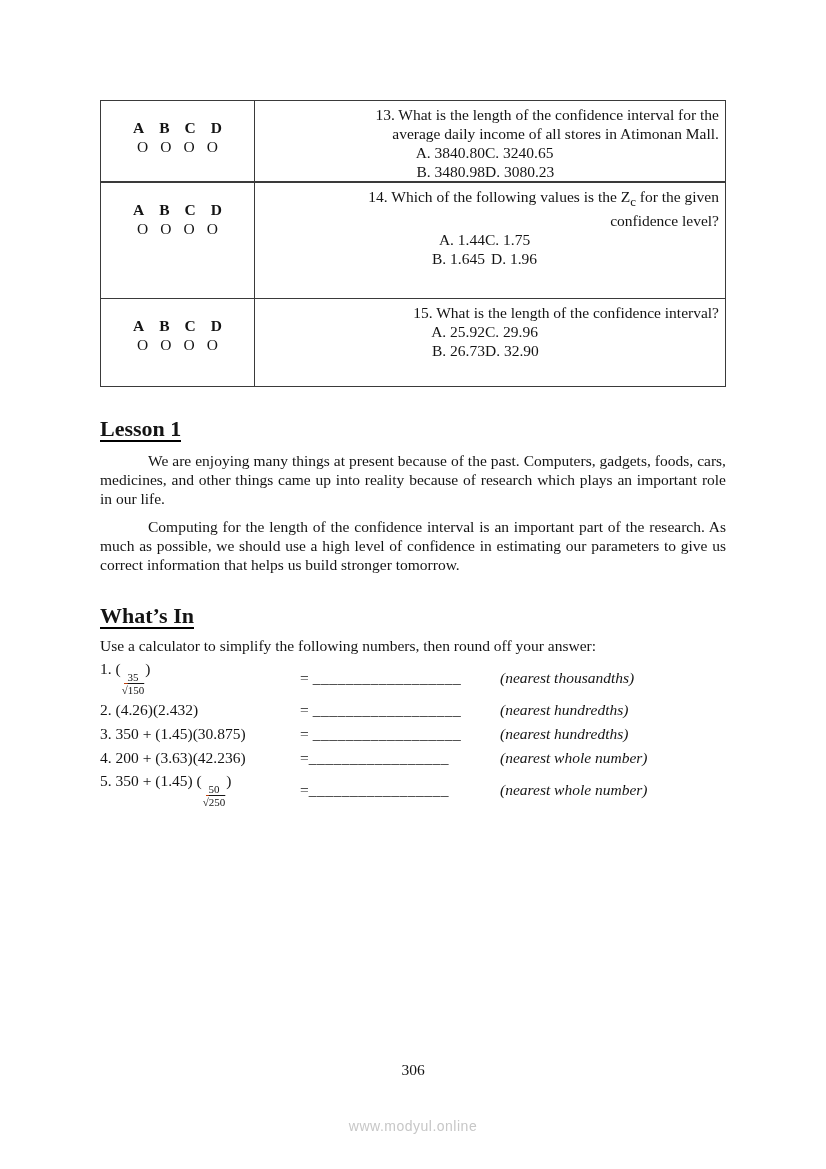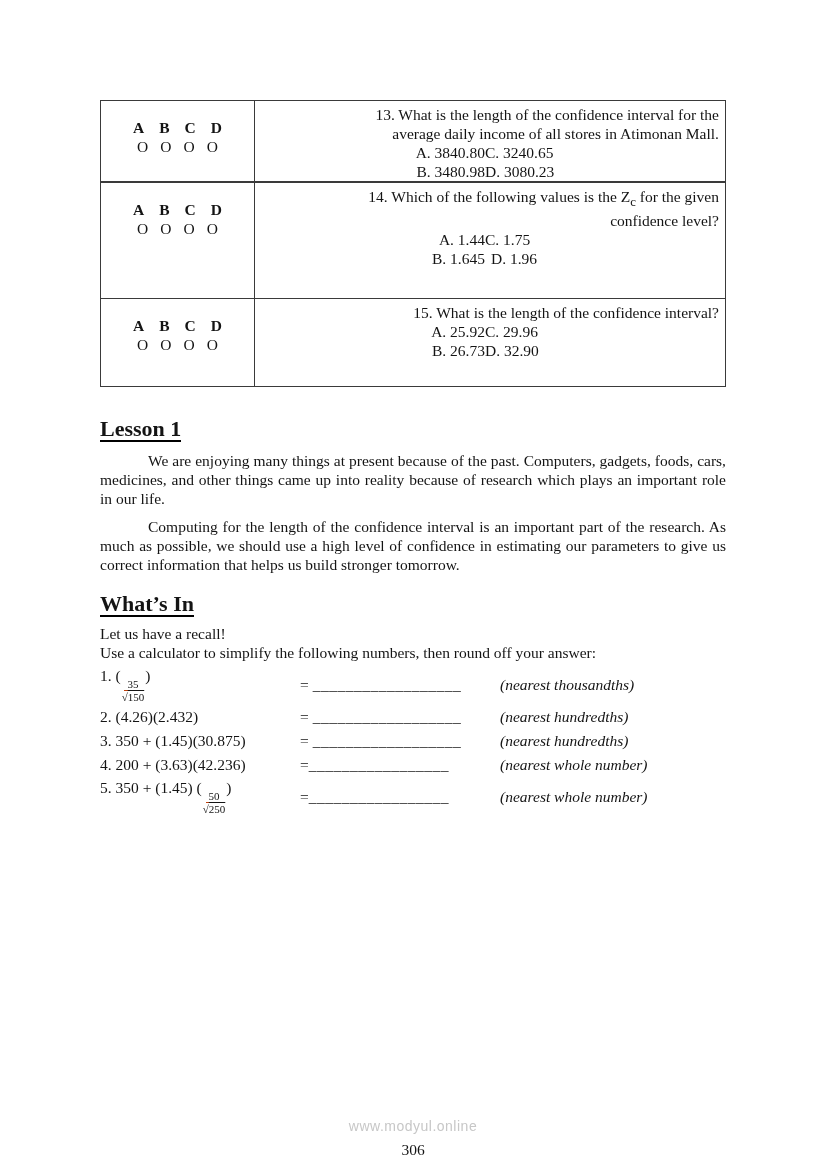--- a/index.html
+++ b/index.html
@@ -33,39 +33,39 @@
 
   
   .lesson-head { display:flex; margin-top:32px; }
   .lesson-label-wrap { width:152px; }
   .lesson-label { display:inline-block; font-weight:700; font-size:22px; border-bottom:2.5px solid #000; padding-bottom:2px; }
   .lesson-title { font-weight:700; font-size:22px; line-height:30px; letter-spacing:0.3px; }
 
   .para { text-align:justify; text-indent:48px; margin-top:9px; }
 
   
-  .whats-in-wrap { margin-top:20px; margin-bottom:7px; }
+  .whats-in-wrap { margin-top:32px; margin-bottom:7px; }
   .whats-in { display:inline-block; font-weight:700; font-size:22px; border-bottom:2.5px solid #000; padding-bottom:2px; }
   .intro-line { margin:0; }
 
   .ex-list { margin-top:4px; }
   .ex-row { display:flex; align-items:center; margin:3px 0; min-height:21px; }
   .ex-expr { width:200px; }
   .ex-eq { width:200px; white-space:nowrap; }
   .ex-eq .blank { letter-spacing:0.5px; }
   .ex-note { font-style:italic; }
 
   .frac { display:inline-flex; flex-direction:column; align-items:center;
           font-size:11px; line-height:12px; vertical-align:-7px; margin:0 1px; }
   .frac .num { border-bottom:1px solid #c2410c; padding:0 3px; }
   .frac .den { white-space:nowrap; }
   .frac .radicand { text-decoration:overline; }
 
   
-  .footer-page { position:absolute; top:1140px; left:0; width:100%; text-align:center; font-size:15.5px; }
+  .footer-page { position:absolute; top:1060px; left:0; width:100%; text-align:center; font-size:15.5px; }
   .footer-watermark { position:absolute; top:1117px; left:0; width:100%; text-align:center;
                       font-family:"Liberation Sans", sans-serif; font-size:14px; color:#c7c7c7; letter-spacing:0.5px; }
 </style>
 </head>
 <body>
 
 <div class="page">
   <div class="content">
 
     <table class="mcq-table">
@@ -167,21 +167,20 @@
         <span class="lesson-label">Lesson 1</span>
       </div>
     </div>
 
     <p class="para">We are enjoying many things at present because of the past. Computers, gadgets, foods, cars, medicines, and other things came up into reality because of research which plays an important role in our life.</p>
     <p class="para">Computing for the length of the confidence interval is an important part of the research. As much as possible, we should use a high level of confidence in estimating our parameters to give us correct information that helps us build stronger tomorrow.</p>
 
     <div class="whats-in-wrap">
       <span class="whats-in">What’s In</span>
     </div>
-    <div class="intro-line">Let us have a recall!</div>
     <div class="intro-line">Use a calculator to simplify the following numbers, then round off your answer:</div>
 
     <div class="ex-list">
 
       <div class="ex-row">
         <div class="ex-expr">
           <span>1. (</span><span class="frac">
               <span class="num">35</span>
               <span class="den"><span>√</span><span class="radicand">150</span></span>
             </span><span>)</span>

